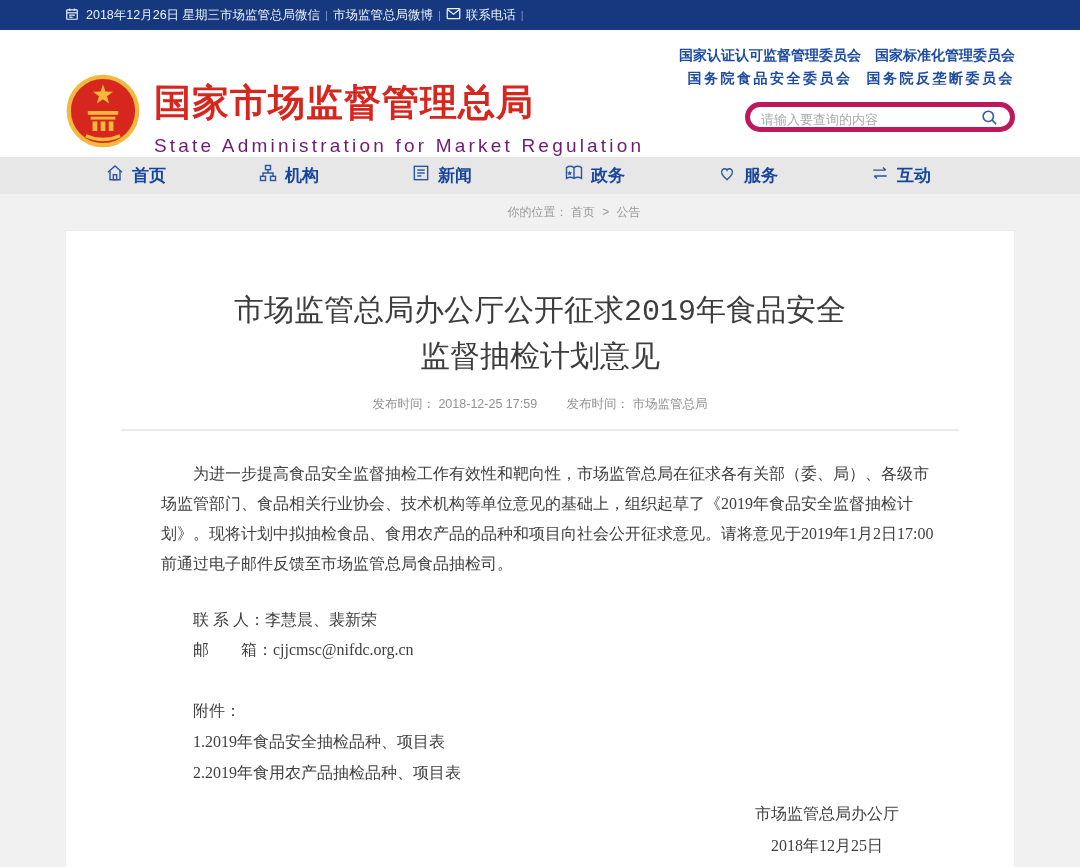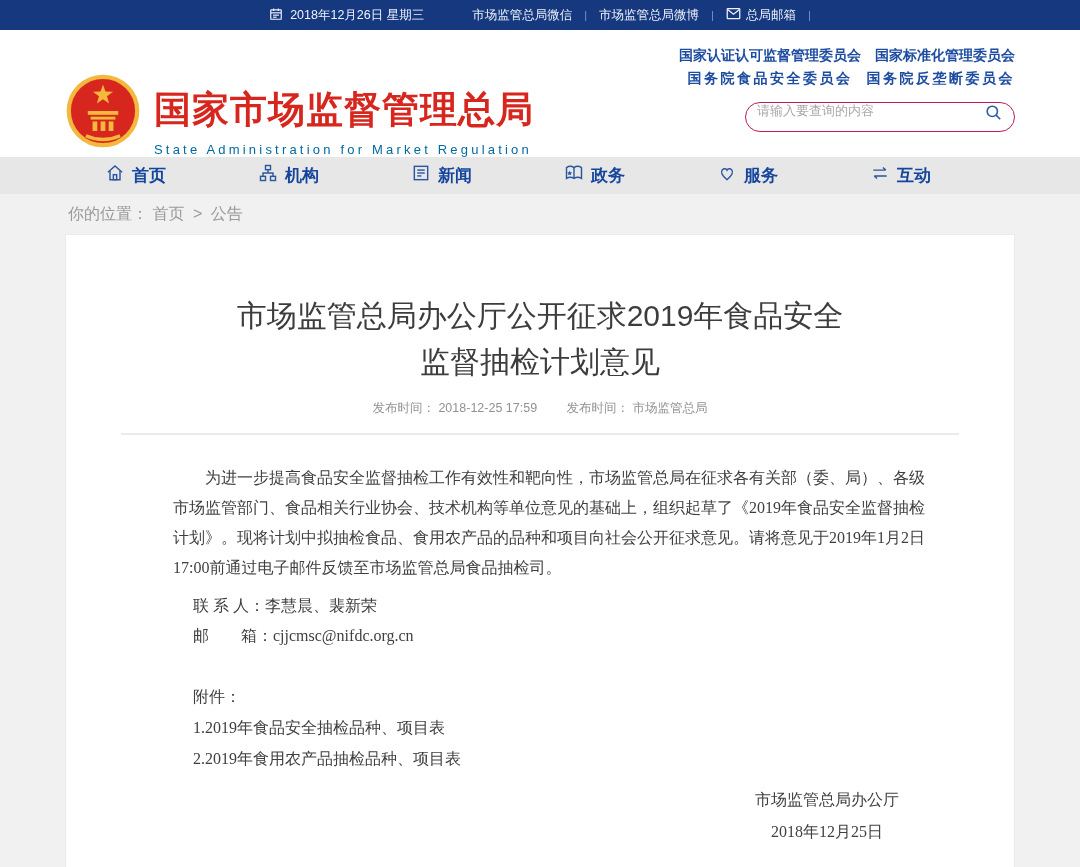--- a/index.html
+++ b/index.html
@@ -1,72 +1,72 @@
 <!DOCTYPE html>
 <html><head>
 <meta charset="utf-8">
 <style>
   * { margin:0; padding:0; box-sizing:border-box; }
   html,body { width:1080px; height:867px; overflow:hidden; background:#f1f1f1;
               font-family:"Liberation Sans", sans-serif; }
 
   
   .topbar { height:30px; background:#16387f; color:#eef3fb; display:flex;
-            justify-content:center; align-items:center; padding:0 84px;
+            justify-content:flex-start; align-items:center; padding:0 65px;
             font-size:12.5px; }
   .topbar-left { display:flex; align-items:center; gap:7px; }
-  .topbar-right { display:flex; align-items:center; gap:12px;margin-left:48px; }
+  .topbar-right { display:flex; align-items:center; gap:5px; }
   .topbar a, .tb-link { color:#eef3fb; text-decoration:none; cursor:pointer; }
   .tb-sep { color:#7d93c9; font-size:11px; }
   .tb-mail { display:flex; align-items:center; gap:5px; }
   .icon-svg { display:inline-block; vertical-align:middle; }
 
   
   .header { height:127px; background:#ffffff; display:flex;
             justify-content:space-between; padding:0 65px; }
   .brand { display:flex; align-items:flex-end; gap:13px; margin-top:10px; }
   .brand-text .cn { color:#d7261e; font-size:37px; font-weight:700; letter-spacing:1px; }
-  .brand-text .en { color:#0369a1; font-size:13px; letter-spacing:3.2px; margin-top:7px; font-weight:500; }
+  .brand-text .en { color:#701a75; font-size:19px; letter-spacing:3.2px; margin-top:7px; font-weight:500; }
   .header-right { display:flex; flex-direction:column; align-items:flex-end; margin-top:14px; }
   .committee-row { color:#1e4ca1; font-weight:700; font-size:14px; line-height:23px; white-space:nowrap; }
   .committee-row.r1 { letter-spacing:2.5px; }
   .committee-row span { cursor:pointer; }
   .committee-gap { display:inline-block; width:14px; }
-  .searchbox { margin-top:12px; width:270px; height:30px; border:1px solid #be185d;
-               border-radius:16px; display:flex; align-items:flex-start; padding:0 11px; background:#fff; }
+  .searchbox { margin-top:12px; width:270px; height:30px; border:5px solid #be185d;
+               border-radius:16px; display:flex; align-items:flex-end; padding:0 11px; background:#fff; }
   .searchbox input { flex:1; border:none; outline:none; font-size:13px; color:#444;
                      font-family:"Liberation Sans",sans-serif; background:transparent; }
   .searchbox input::placeholder { color:#a9a9a9; }
   .search-btn { color:#2b5ba8; cursor:pointer; display:flex; align-items:center; }
 
   
   .nav { height:37px; background:#e7e7e7; display:flex; align-items:center;
          padding-left:105px; gap:92px; }
   .nav-item { display:flex; align-items:center; gap:7px; color:#15459c;
               font-size:17px; font-weight:700; cursor:pointer; white-space:nowrap; }
   .nav-item .icon-svg { color:#2a569f; }
 
   
-  .breadcrumb { padding:10px 0 9px 68px; font-size:16px; color:#999; }
+  .breadcrumb { padding:10px 0 9px 68px; font-size:12px; color:#999;text-align:center; }
   .breadcrumb .crumb { color:#999; cursor:pointer; }
   .breadcrumb .sep { margin:0 4px; }
 
   
   .card { width:950px; margin:0 auto; background:#fff; border:1px solid #ececec;
           min-height:648px; }
   .art-title { padding-top:58px; text-align:center; color:#3d3d3d;
-               font-size:30px; line-height:46px; font-weight:400; }
+               font-size:30px; line-height:46px; font-weight:400;font-family:Liberation Mono, monospace; }
   .art-meta { margin-top:15px; text-align:center; font-size:12.5px; color:#919191; }
   .art-meta .m-val { margin-right:26px;margin-top:42px; }
   .divider { border-top:2px solid #ebebeb; margin:16px 55px 0; }
 
   .art-body { margin:28px 75px 0 95px; font-family:"Liberation Serif", serif;
               font-size:16px; line-height:30px; color:#3f3f3f; }
-  .para { text-indent:2em;margin-left:12px; }
-  .contact-block { margin-top:8px; }
+  .para { text-indent:2em; }
+  .contact-block { margin-top:26px; }
   .contact-line { padding-left:2em; line-height:30px; }
   .attach-block { margin-top:30px; display:flex; padding-left:2em;flex-direction:column; }
   .attach-label { white-space:nowrap; line-height:31px; }
   .attach-list { display:flex; flex-direction:column; }
   .attach-item { line-height:31px; cursor:pointer; }
   .sign-block { margin-top:10px; text-align:right; padding-right:40px; }
   .sign-inner { display:inline-block; text-align:center; line-height:32px; }
 </style>
 </head>
 <body>
@@ -90,21 +90,21 @@
     <span class="tb-sep">|</span>
     <span class="tb-link">市场监管总局微博</span>
     <span class="tb-sep">|</span>
     <span class="tb-link tb-mail">
       <span class="icon-svg">
         <svg width="15" height="13" viewBox="0 0 24 20" fill="none" stroke="#eef3fb" stroke-width="2">
           <rect x="2" y="2" width="20" height="16" rx="1"></rect>
           <path d="M3 4 L12 11 L21 4"></path>
         </svg>
       </span>
-      <span>总局邮箱</span>
+      <span>联系电话</span>
     </span>
     <span class="tb-sep">|</span>
   </div>
 </div>
 
 <div class="header">
   <div class="brand">
     <span class="icon-svg">
       <svg width="76" height="84" viewBox="0 0 80 88">
         <circle cx="40" cy="44" r="36" fill="#d7261e" stroke="#f3b83c" stroke-width="4.5"></circle>

